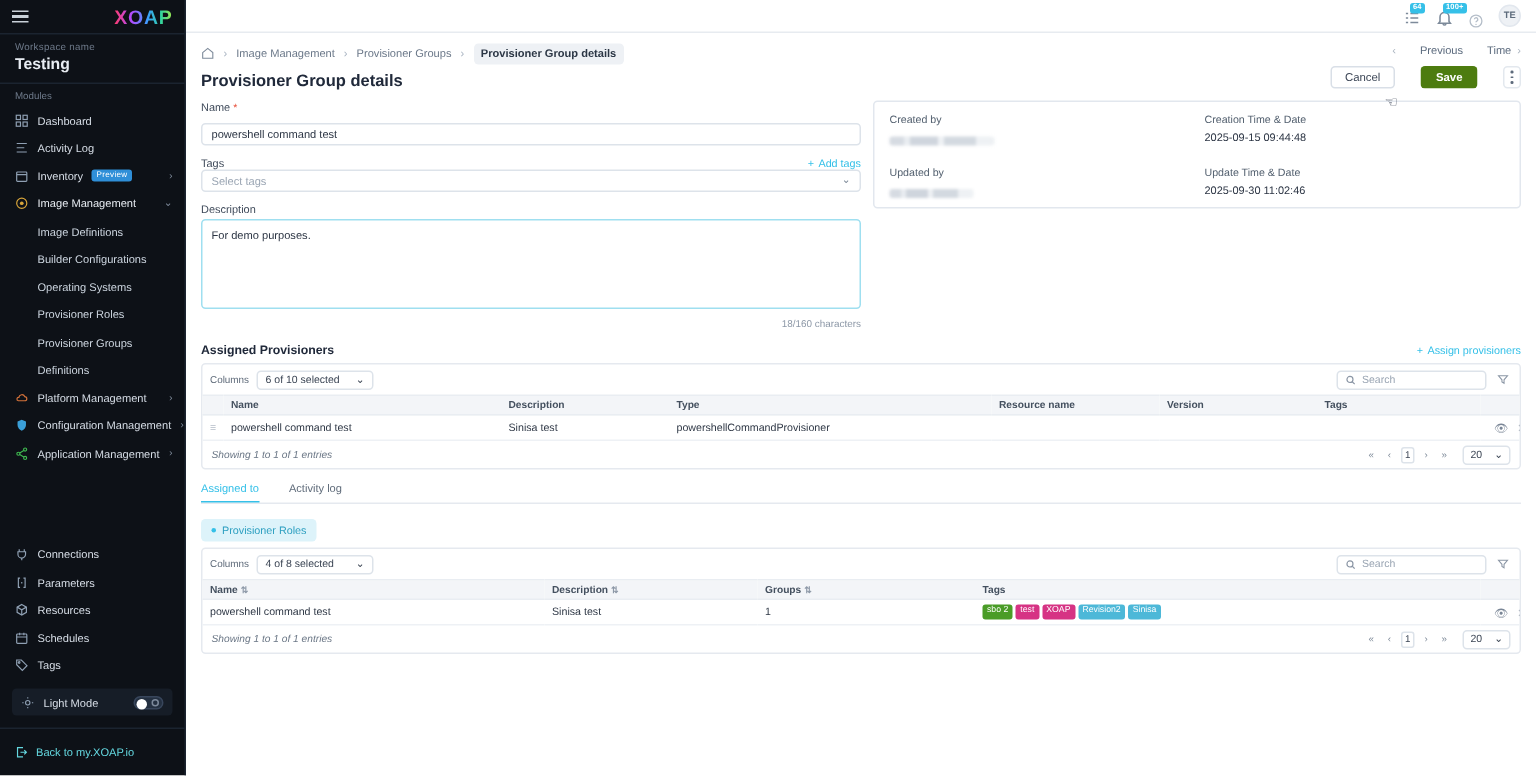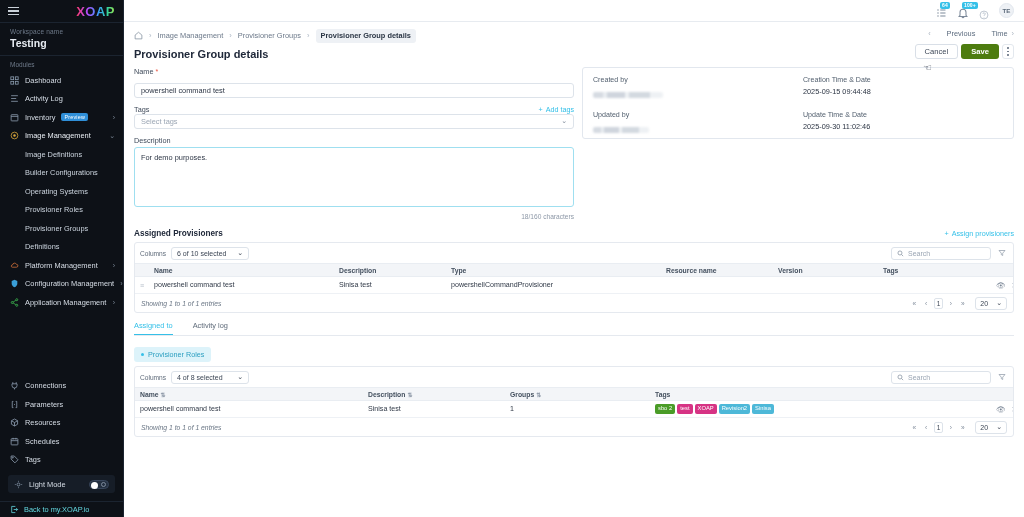--- a/index.html
+++ b/index.html
@@ -57,21 +57,21 @@
     margin-left: auto; width: 20px; height: 9px; border-radius: 5px;
     background: #243041; position: relative; border: 1px solid #38465c;
   }
   .toggle .knob {
     position: absolute; left: 1px; top: 1px; width: 7px; height: 7px;
     border-radius: 50%; background: #ffffff;
   }
   .toggle .moon { position: absolute; right: 2px; top: 1.5px; width: 5px; height: 5px;
     border-radius: 50%; border: 1px solid #7d8a9c; }
   .sb-footer {
-    height: 16px; border-top: 1px solid #1b2430; display: flex; align-items: center;
+    height: 32px; border-top: 1px solid #1b2430; display: flex; align-items: center;
     gap: 5px; padding: 0 10px; cursor: pointer;
   }
   .sb-footer .ftxt { font-size: 7.4px; color: #64d8e0; }
 
   
   .main { flex: 1 1 auto; height: 517px; background: #fff; display: flex; flex-direction: column; }
 
   .topbar {
     height: 22px; border-bottom: 1px solid #e7ebf0; display: flex;
     align-items: center; justify-content: flex-end; padding-right: 10px; gap: 10px;
@@ -101,21 +101,21 @@
 
   .title-row { display: flex; align-items: center; height: 20px; }
   .page-title { font-size: 11px; font-weight: 700; color: #20293a; }
 
   
   .actions-wrap { position: absolute; right: 10px; top: 0; text-align: right; }
   .prevnext { display: flex; align-items: center; justify-content: flex-end;
               gap: 4px; height: 22px; }
   .pn-link { font-size: 7.4px; color: #5c6b7e; cursor: pointer; padding-left: 12px; }
   .pn-arrow { font-size: 7.4px; color: #aab4c0; }
-  .btn-row { display: flex; align-items: center; gap: 3px; justify-content: flex-end; }
+  .btn-row { display: flex; align-items: center; gap: 17px; justify-content: flex-end; }
   .btn {
     font-size: 7.6px; border-radius: 3px; height: 15px; padding: 0 9px;
     display: flex; align-items: center; cursor: pointer; border: 1px solid transparent;
   }
   .btn-cancel { background: #fff; color: #3c4656; border-color: #d9dfe7; }
   .btn-save { background: #4d7c0f; color: #fff; font-weight: 600; }
   .kebab { width: 12px; height: 15px; display: flex; flex-direction: column;
            align-items: center; justify-content: center; gap: 1.5px; cursor: pointer;
            border: 1px solid #e3e8ee; border-radius: 3px; }
   .kebab i { width: 1.8px; height: 1.8px; border-radius: 50%; background: #5d6a7b; display: block; }

